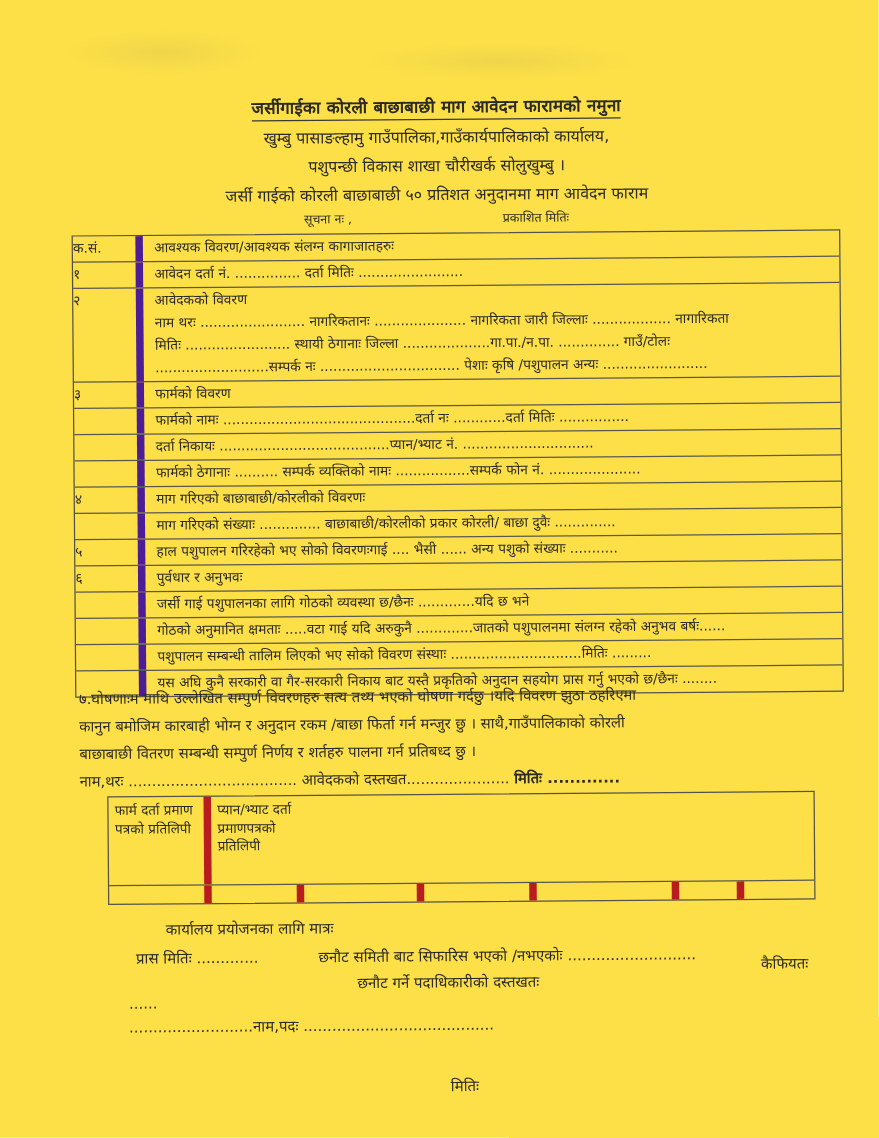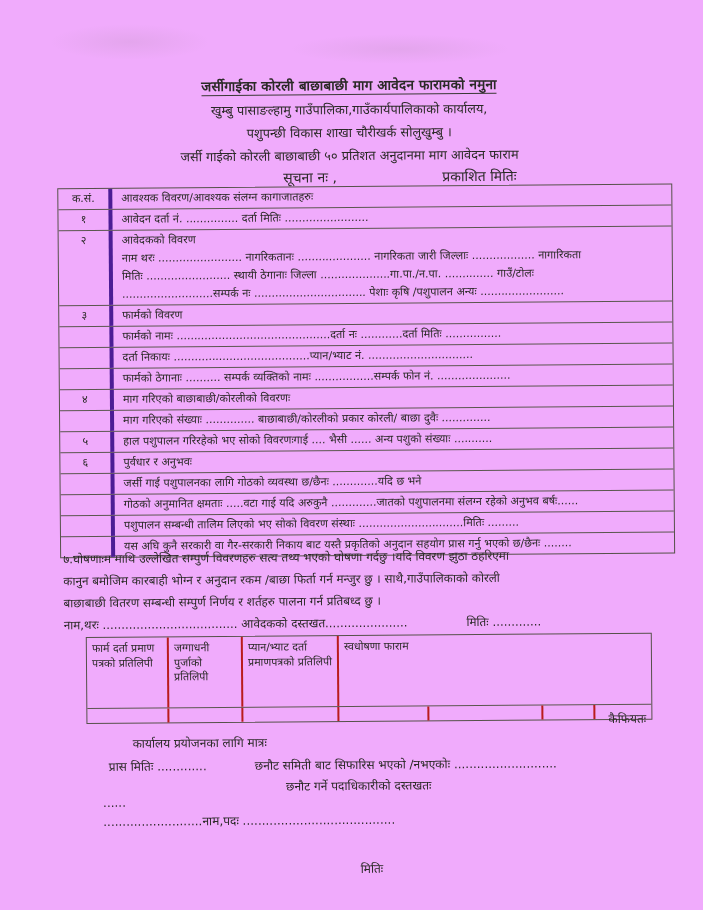--- a/index.html
+++ b/index.html
@@ -6,21 +6,21 @@
   body{
     width:703px;height:910px;
     background:#ffffff;
     font-family:"DejaVu Sans",sans-serif;
     color:#2b2a27;
     overflow:hidden;
     position:relative;
   }
   .sheet{
     position:absolute;inset:0;
-    background:#f0abfc;
+    background:#fde047;
   }
   
   .skew{
     position:absolute;inset:0;
     transform:rotate(-0.45deg);
     transform-origin:50% 45%;
   }
   .smudge{
     position:absolute;border-radius:50%;
     background:radial-gradient(closest-side,rgba(120,115,105,0.10),rgba(120,115,105,0));
@@ -28,70 +28,70 @@
   .abs{position:absolute;}
   .center{left:0;right:0;text-align:center;}
   .title{
     top:76px;font-size:13.5px;font-weight:bold;letter-spacing:0.2px;
   }
   .title span{border-bottom:1.4px solid #3a3935;padding-bottom:1px;}
   .sub{font-size:12.8px;}
   .sub1{top:100px;}
   .sub2{top:123px;}
   .sub3{top:146px;}
-  .notice{top:167px;font-size:14px;margin-left:40px;}
+  .notice{top:167px;font-size:10px;}
   .notice-no{left:245px;}
   .published{left:404px;}
 
   
   .form-table{
     position:absolute;left:59px;top:186px;width:613px;
     border:1px solid #56524a;
     background:transparent;
     font-size:11px;
   }
   .trow{display:flex;border-bottom:1px solid #5b574f;}
   .trow:last-child{border-bottom:none;}
   .tnum{
-    width:50px;flex:0 0 50px;border-right:4px solid #4c1d95;
-    text-align:center;line-height:20px;white-space:nowrap;overflow:hidden;
+    width:50px;flex:0 0 50px;border-right:6px solid #4c1d95;
+    text-align:left;line-height:20px;white-space:nowrap;overflow:hidden;
   }
   .tcell{
     flex:1;padding-left:9px;line-height:20px;
     white-space:nowrap;overflow:hidden;
   }
   .trow.tall .tnum{line-height:19px;}
   .trow.tall .tcell div{line-height:18px;white-space:nowrap;overflow:hidden;}
   .trow.tall .tcell{padding-top:1px;padding-bottom:1px;}
 
   
   .decl{position:absolute;left:62px;top:546px;width:612px;font-size:11.8px;}
   .decl div{line-height:22px;white-space:nowrap;overflow:hidden;}
-  .decl .ml{margin-left:55px;}
+  .decl .ml{font-weight:bold;}
 
   
   .attach{
     position:absolute;left:84px;top:635px;width:564px;
     border:1px solid #56524a;font-size:10.8px;
   }
   .arow{display:grid;grid-template-columns:82px 74px 96px 90px 114px 52px 1fr;}
   .arow.head{border-bottom:1px solid #5b574f;}
   .acell{
-    border-right:2px solid #b91c1c;
+    border-right:6px solid #b91c1c;
     padding:4px 4px 2px 5px;line-height:14.5px;min-height:64px;
   }
   .acell:last-child{border-right:none;}
   .arow.blank .acell{min-height:14px;padding:0 4px;}
 
   
   .office{font-size:12px;}
   .o-head{left:130px;top:733px;}
   .o-recv{left:106px;top:756px;}
   .o-sel{left:252px;top:756px;}
-  .o-rem{left:606px;top:712px;}
+  .o-rem{left:606px;top:764px;}
   .o-sign{left:283px;top:777px;}
   .o-dots{left:100px;top:794px;}
   .o-name{left:100px;top:811px;}
   .o-date{left:357px;top:860px;}
 </style>
 </head>
 <body>
 
 <div class="sheet">
   <div class="smudge" style="left:50px;top:24px;width:160px;height:36px;"></div>
@@ -181,23 +181,21 @@
       <div>
         <span>नाम,थरः ....................................</span>
         <span>आवेदकको दस्तखत......................</span>
         <span class="ml">मितिः   .............</span>
       </div>
     </div>
 
     <div class="attach">
       <div class="arow head">
         <div class="acell">फार्म दर्ता प्रमाण पत्रको प्रतिलिपी</div>
-        <div class="acell">जग्गाधनी पुर्जाको प्रतिलिपी</div>
         <div class="acell">प्यान/भ्याट दर्ता प्रमाणपत्रको प्रतिलिपी</div>
-        <div class="acell">स्वधोषणा फाराम</div>
       </div>
       <div class="arow blank">
         <div class="acell"></div>
         <div class="acell"></div>
         <div class="acell"></div>
         <div class="acell"></div>
         <div class="acell"></div>
         <div class="acell"></div>
         <div class="acell"></div>
       </div>

